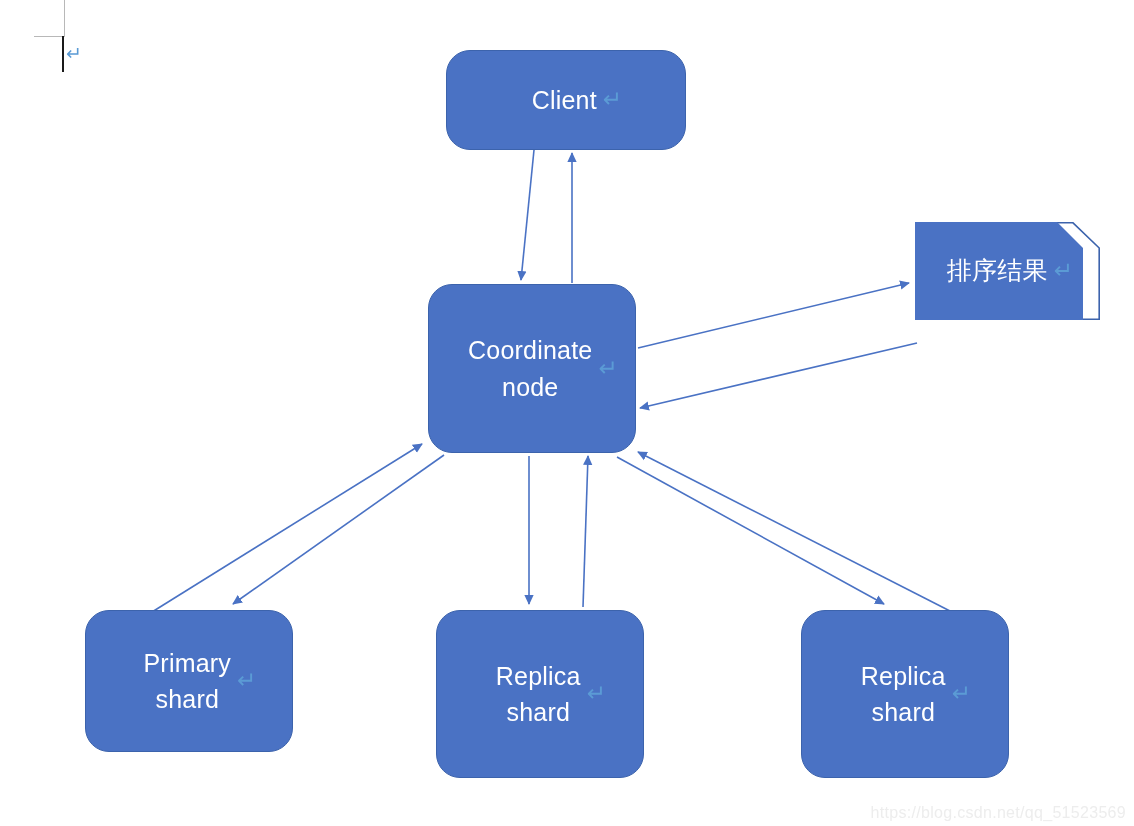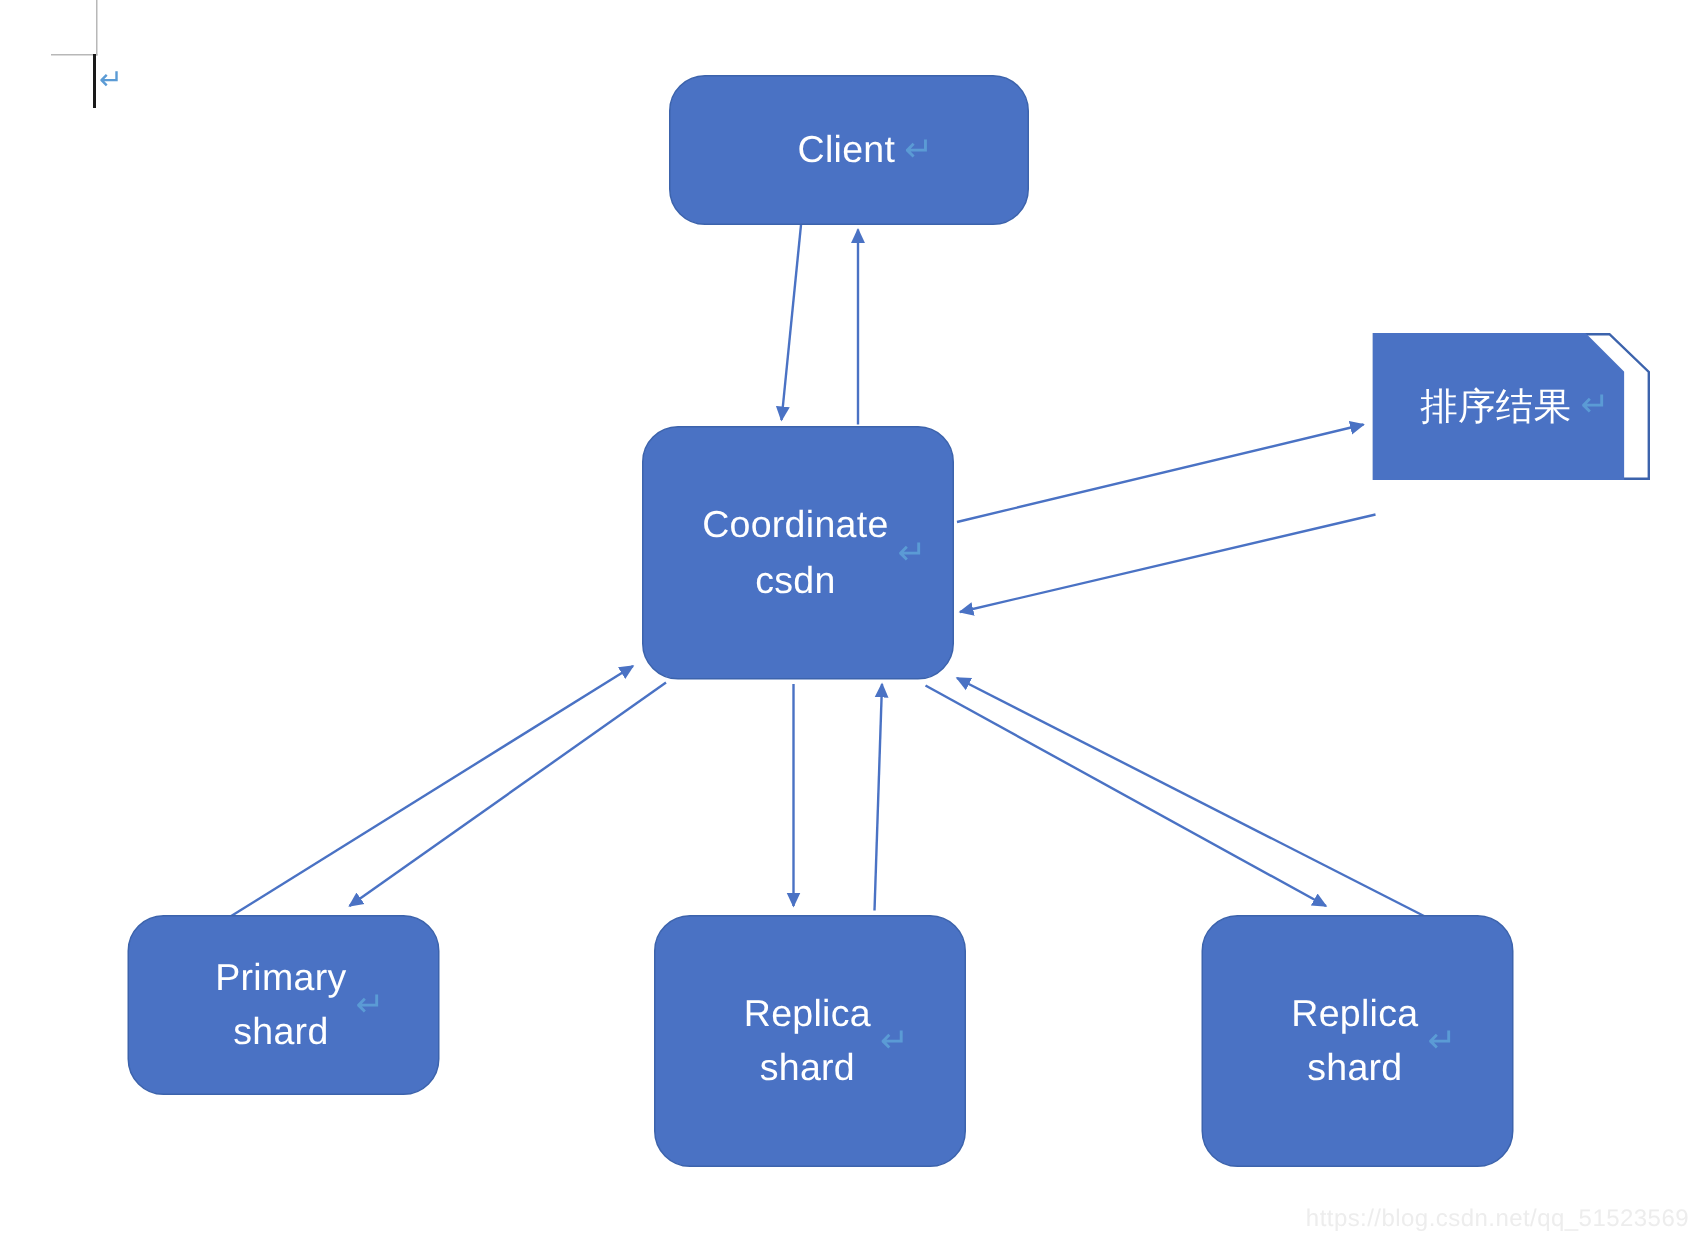--- a/index.html
+++ b/index.html
@@ -69,21 +69,21 @@
     white-space: pre-line;
     padding: 0 6px;
   }
   .pilcrow {
     color: #5B9BD5;
     font-size: 0.92em;
   }
 
   #node-client   { left: 446px; top: 50px;  width: 240px; height: 100px; font-size: 25px; }
   #node-coord    { left: 428px; top: 284px; width: 208px; height: 169px; font-size: 25px; }
-  #node-primary  { left: 85px;  top: 610px; width: 208px; height: 120px; font-size: 25px; }
+  #node-primary  { left: 85px;  top: 610px; width: 208px; height: 142px; font-size: 25px; }
   #node-replica1 { left: 436px; top: 610px; width: 208px; height: 168px; font-size: 25px; }
   #node-replica2 { left: 801px; top: 610px; width: 208px; height: 168px; font-size: 25px; }
 
   
   #node-result {
     left: 915px;
     top: 222px;
     width: 168px;
     height: 98px;
     font-size: 25px;
@@ -162,21 +162,21 @@
     </g>
   </svg>
 
   <div class="node rounded" id="node-client">
     <span class="label">Client</span>
       <span class="pilcrow">↵</span>
   </div>
 
   <div class="node rounded" id="node-coord">
     <span class="label">Coordinate
-csdn</span>
+node</span>
       <span class="pilcrow">↵</span>
   </div>
 
   <svg id="node-result-border" viewBox="0 0 185 98" xmlns="http://www.w3.org/2000/svg">
     <path d="M0.8,0.8 L158,0.8 L184.2,26 L184.2,97.2 L0.8,97.2 Z" fill="none" stroke="#3C63AC" stroke-width="1.6"></path>
   </svg>
   <div class="node" id="node-result">
     <span class="label">排序结果</span>
       <span class="pilcrow">↵</span>
   </div>

